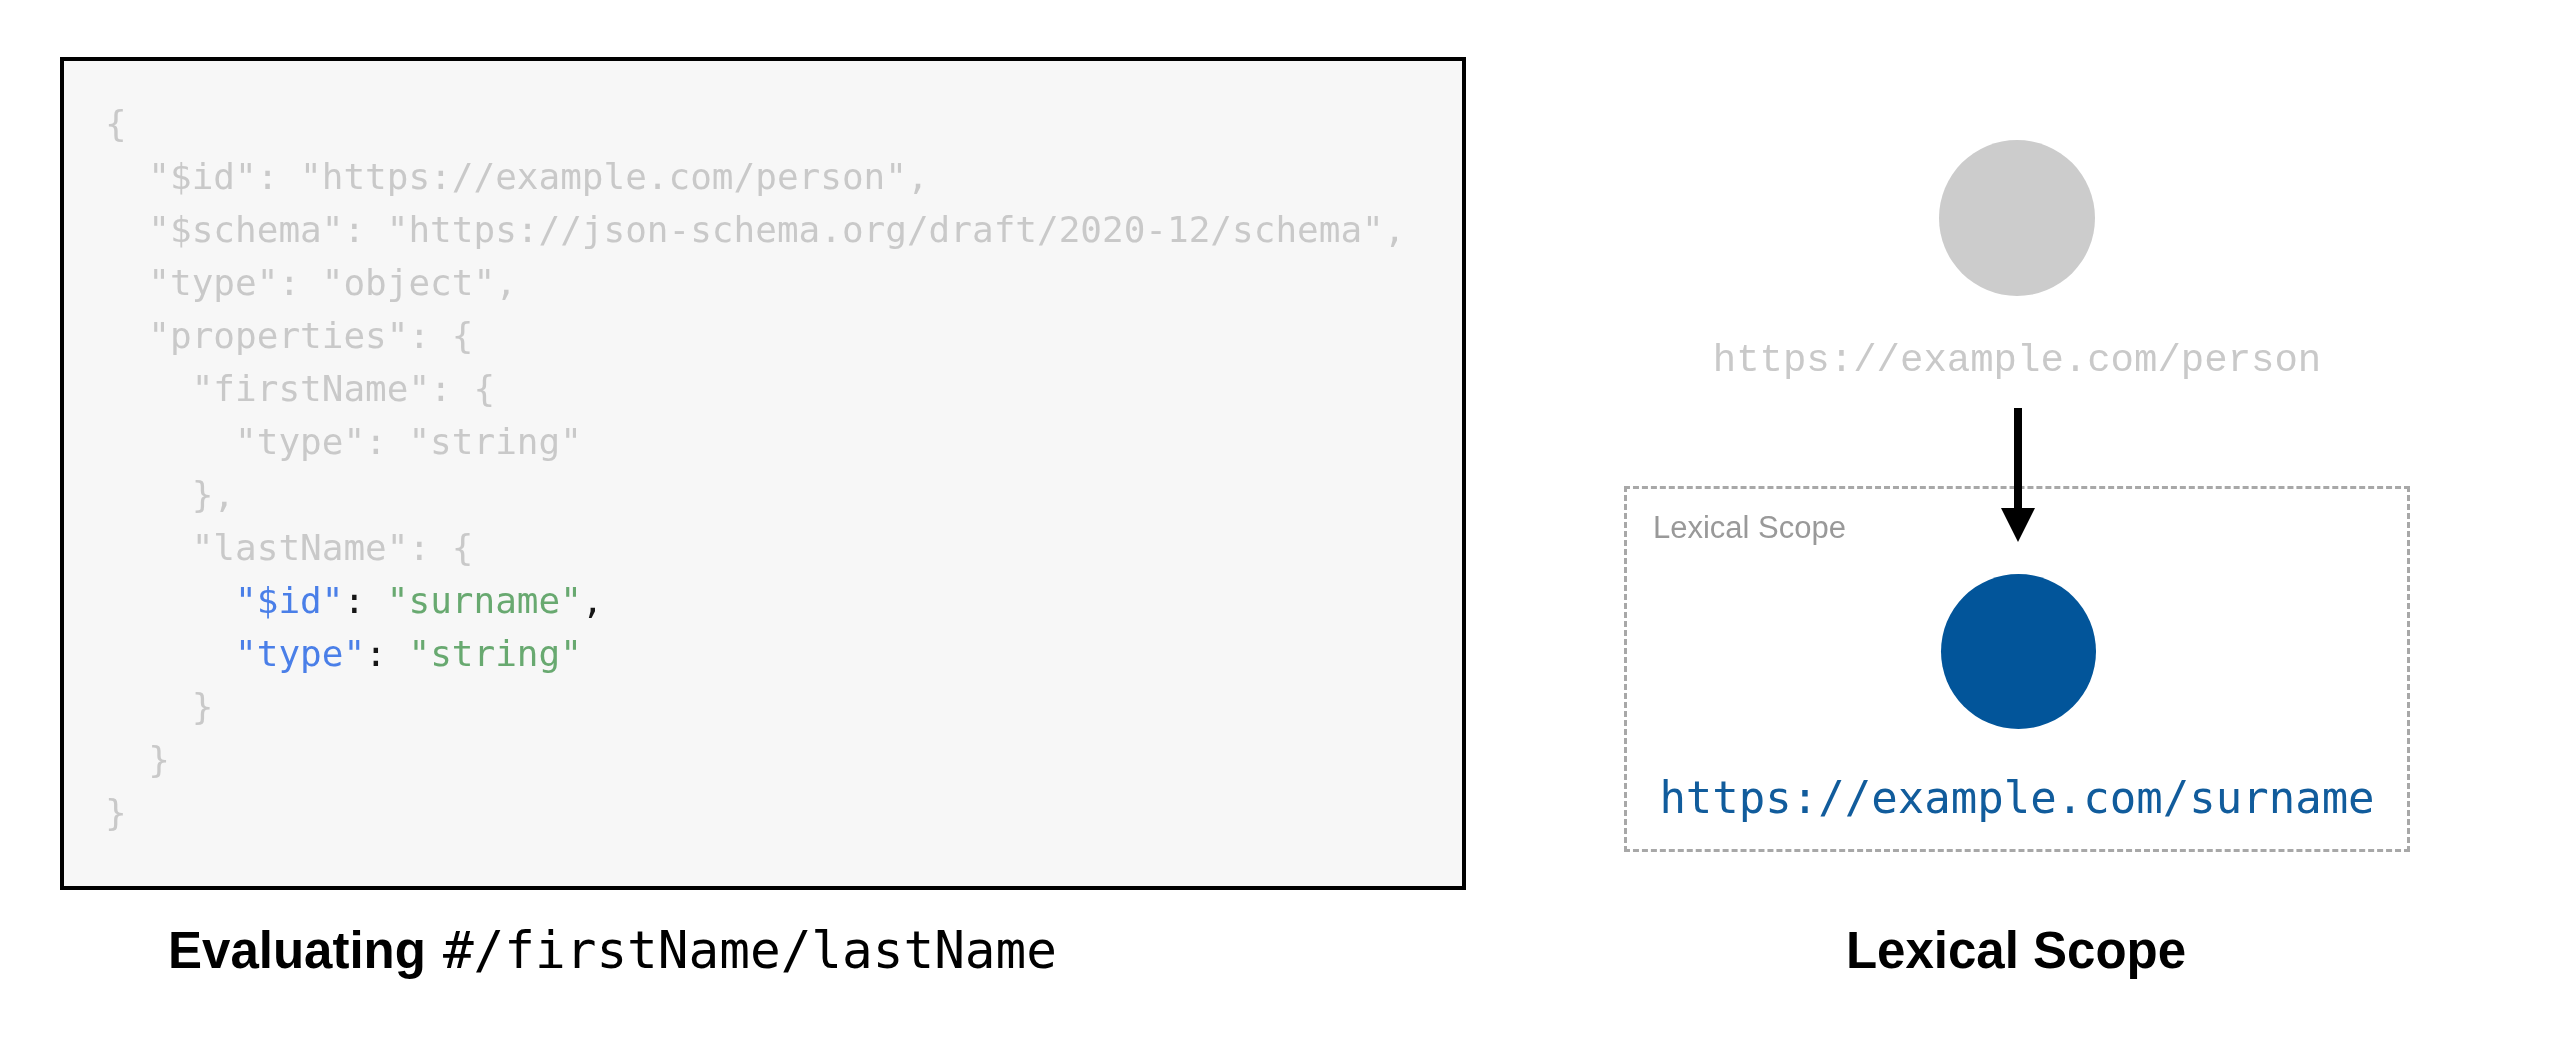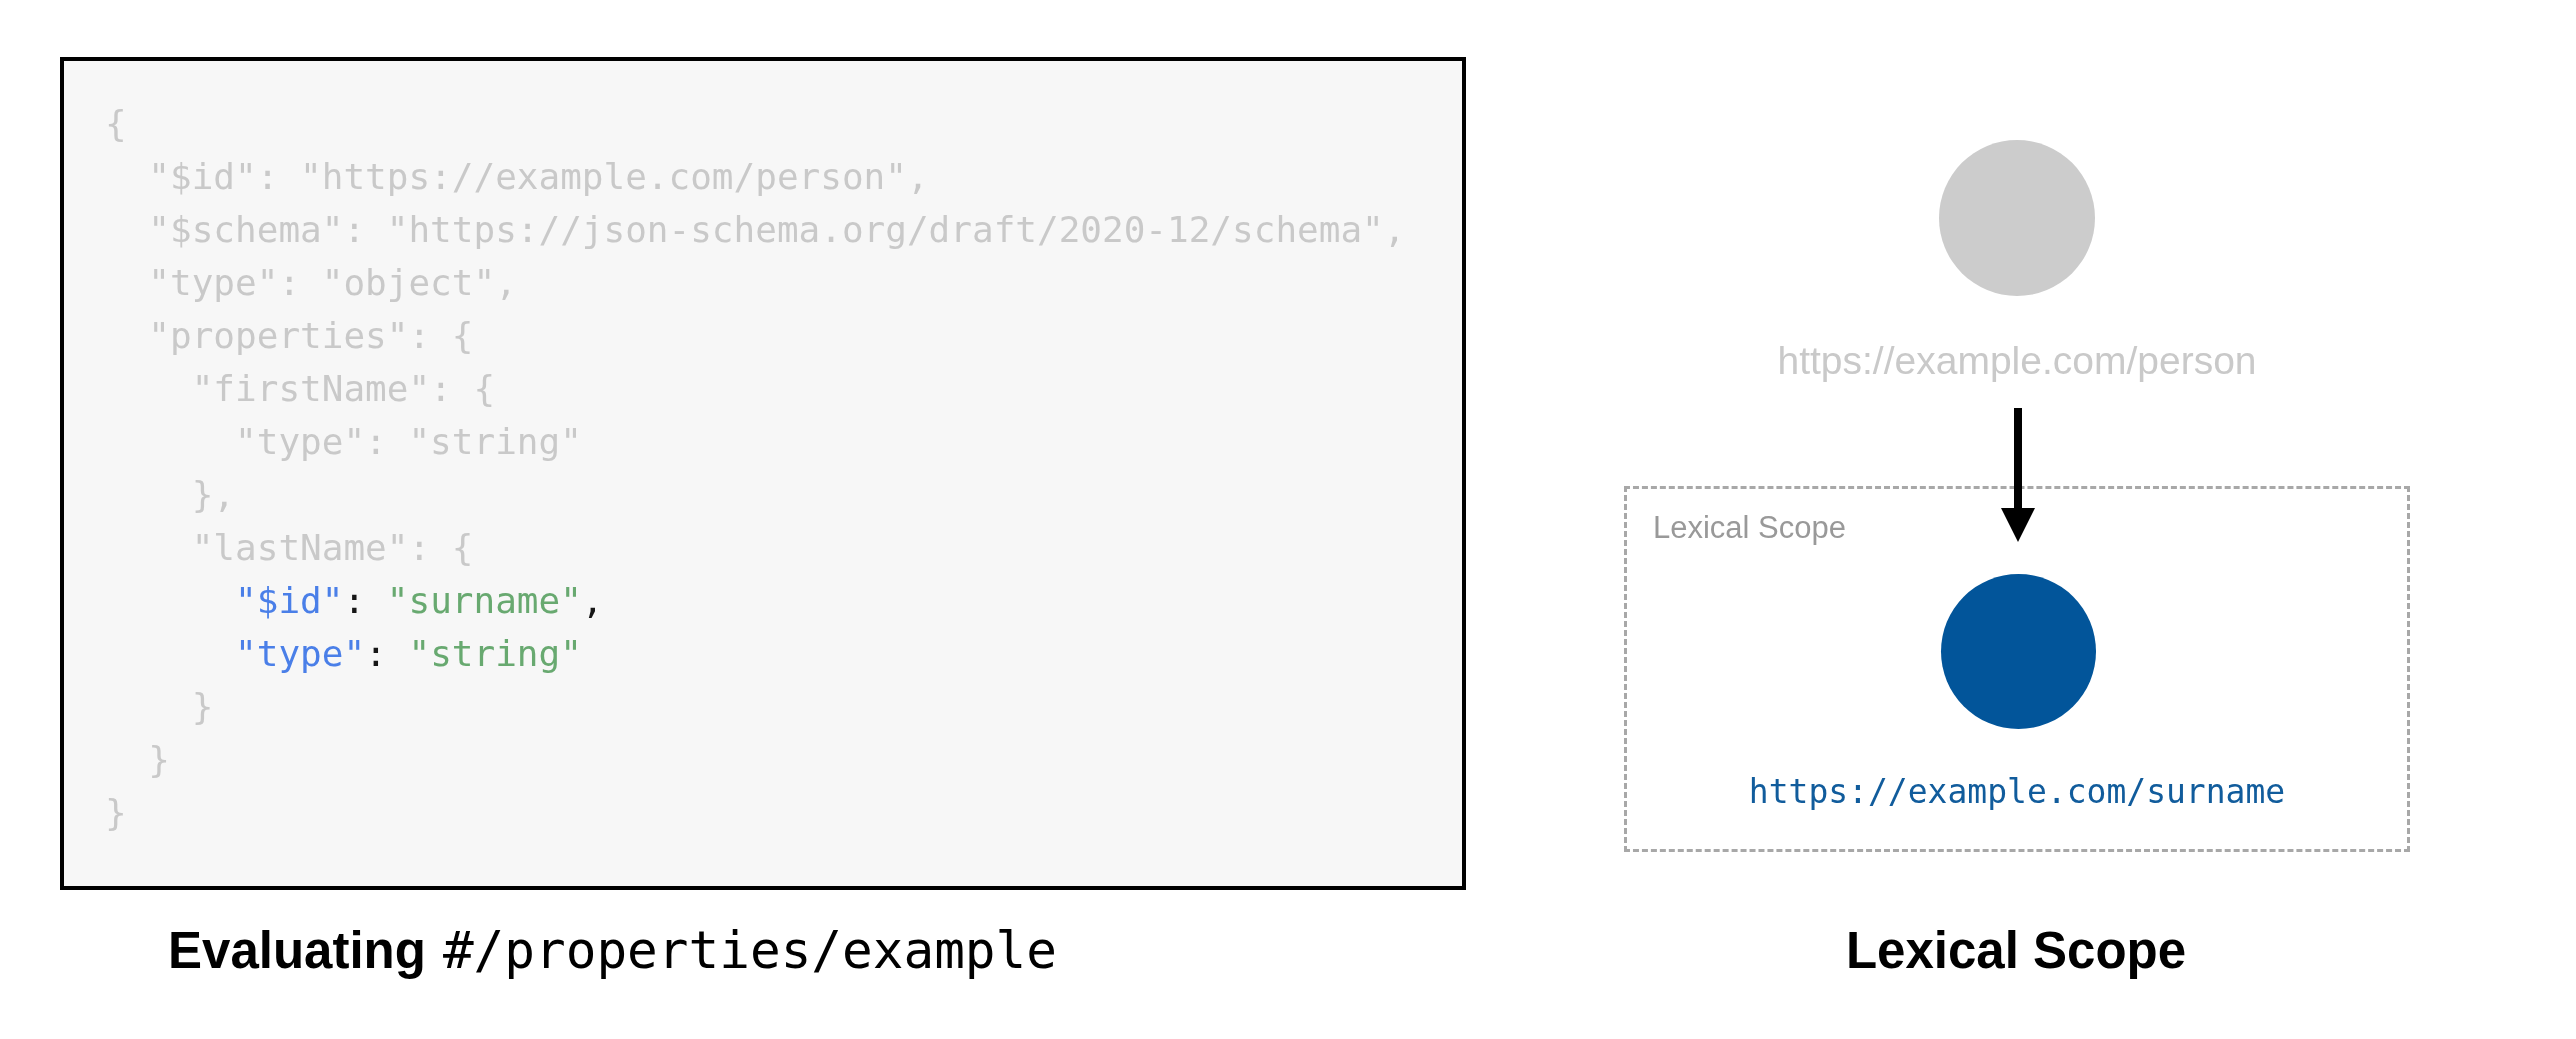--- a/index.html
+++ b/index.html
@@ -29,21 +29,21 @@
   .caption-left .mono-part{font-family:"DejaVu Sans Mono","Liberation Mono",monospace;
     font-weight:normal;margin-left:17px;}
 
   
   .gray-circle{
     position:absolute;left:1939px;top:140px;width:156px;height:156px;
     border-radius:50%;background:#cccccc;
   }
   .gray-url{
     position:absolute;left:2017px;top:339px;transform:translateX(-50%);
-    font-family:Liberation Sans, sans-serif;
+    font-family:Liberation Mono, monospace;
     font-size:39px;color:#c9c9c9;white-space:nowrap;
   }
   .arrow{position:absolute;z-index:3;}
   .arrow-shaft{
     position:absolute;left:2014px;top:408px;width:7.8px;height:103px;background:#000000;
   }
   .arrow-head{
     position:absolute;left:2001px;top:508px;width:0;height:0;
     border-left:17px solid transparent;border-right:17px solid transparent;
     border-top:34px solid #000000;
@@ -57,37 +57,37 @@
     font-family:"Liberation Sans",sans-serif;font-size:31px;color:#999999;
     white-space:nowrap;
   }
   .blue-circle{
     position:absolute;left:1941px;top:574px;width:155px;height:155px;
     border-radius:50%;background:#02559a;
   }
   .blue-url{
     position:absolute;left:2017px;top:772px;transform:translateX(-50%);
     font-family:"DejaVu Sans Mono","Liberation Mono",monospace;
-    font-size:33px;color:#115c9c;white-space:nowrap;
+    font-size:44px;color:#115c9c;white-space:nowrap;
   }
   .caption-right{
     position:absolute;left:2016px;top:921px;transform:translateX(-50%);
     font-family:"Liberation Sans",sans-serif;font-weight:bold;
     font-size:51px;color:#000000;white-space:nowrap;
   }
 </style>
 </head>
 <body>
 
 <div class="code-box">
   <div class="code-block"><div><span class="c-gray">{</span></div><div><span class="c-gray">  "$id": "https://example.com/person",</span></div><div><span class="c-gray">  "$schema": "https://json-schema.org/draft/2020-12/schema",</span></div><div><span class="c-gray">  "type": "object",</span></div><div><span class="c-gray">  "properties": {</span></div><div><span class="c-gray">    "firstName": {</span></div><div><span class="c-gray">      "type": "string"</span></div><div><span class="c-gray">    },</span></div><div><span class="c-gray">    "lastName": {</span></div><div><span class="c-gray">      </span><span class="c-blue">"$id"</span><span class="c-black">: </span><span class="c-green">"surname"</span><span class="c-black">,</span></div><div><span class="c-gray">      </span><span class="c-blue">"type"</span><span class="c-black">: </span><span class="c-green">"string"</span></div><div><span class="c-gray">    }</span></div><div><span class="c-gray">  }</span></div><div><span class="c-gray">}</span></div></div>
 </div>
 
 <div class="caption-left">
-  <span class="bold-part">Evaluating</span><span class="mono-part">#/properties/example</span>
+  <span class="bold-part">Evaluating</span><span class="mono-part">#/firstName/lastName</span>
 </div>
 
 <div class="gray-circle"></div>
 
 <div class="gray-url">https://example.com/person</div>
 
 <div class="arrow">
   <div class="arrow-shaft"></div>
   <div class="arrow-head"></div>
 </div>

